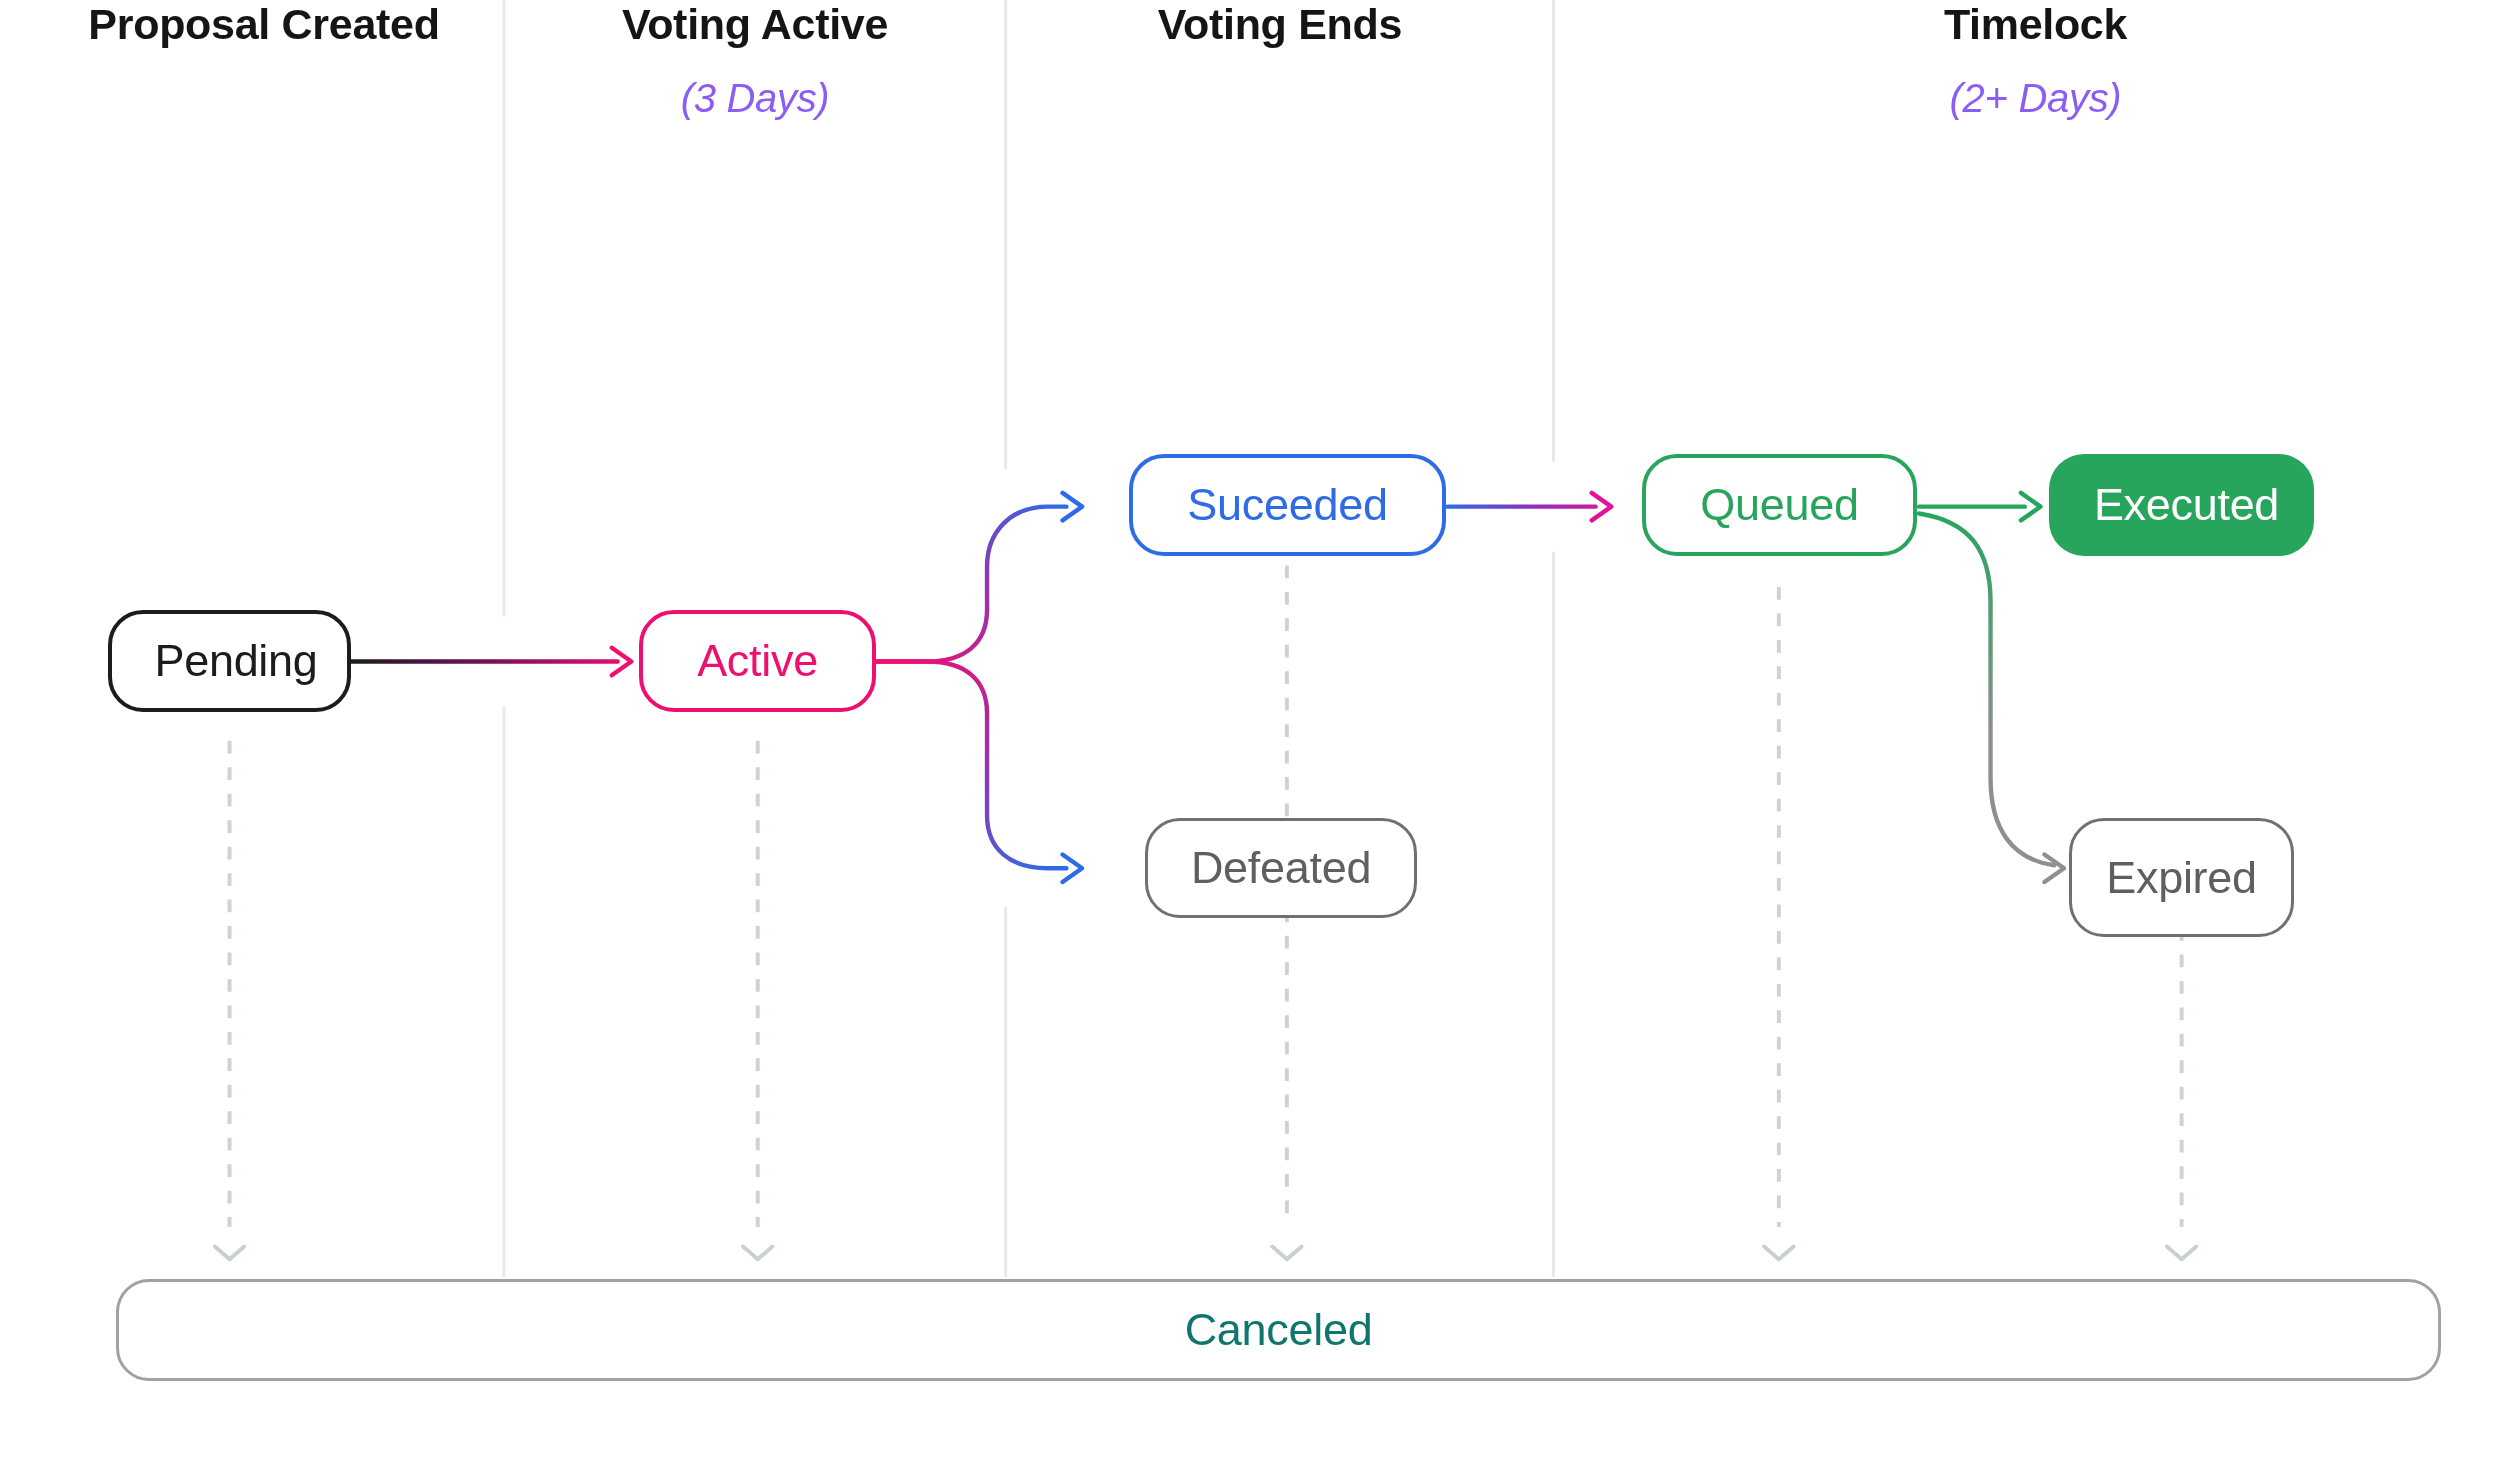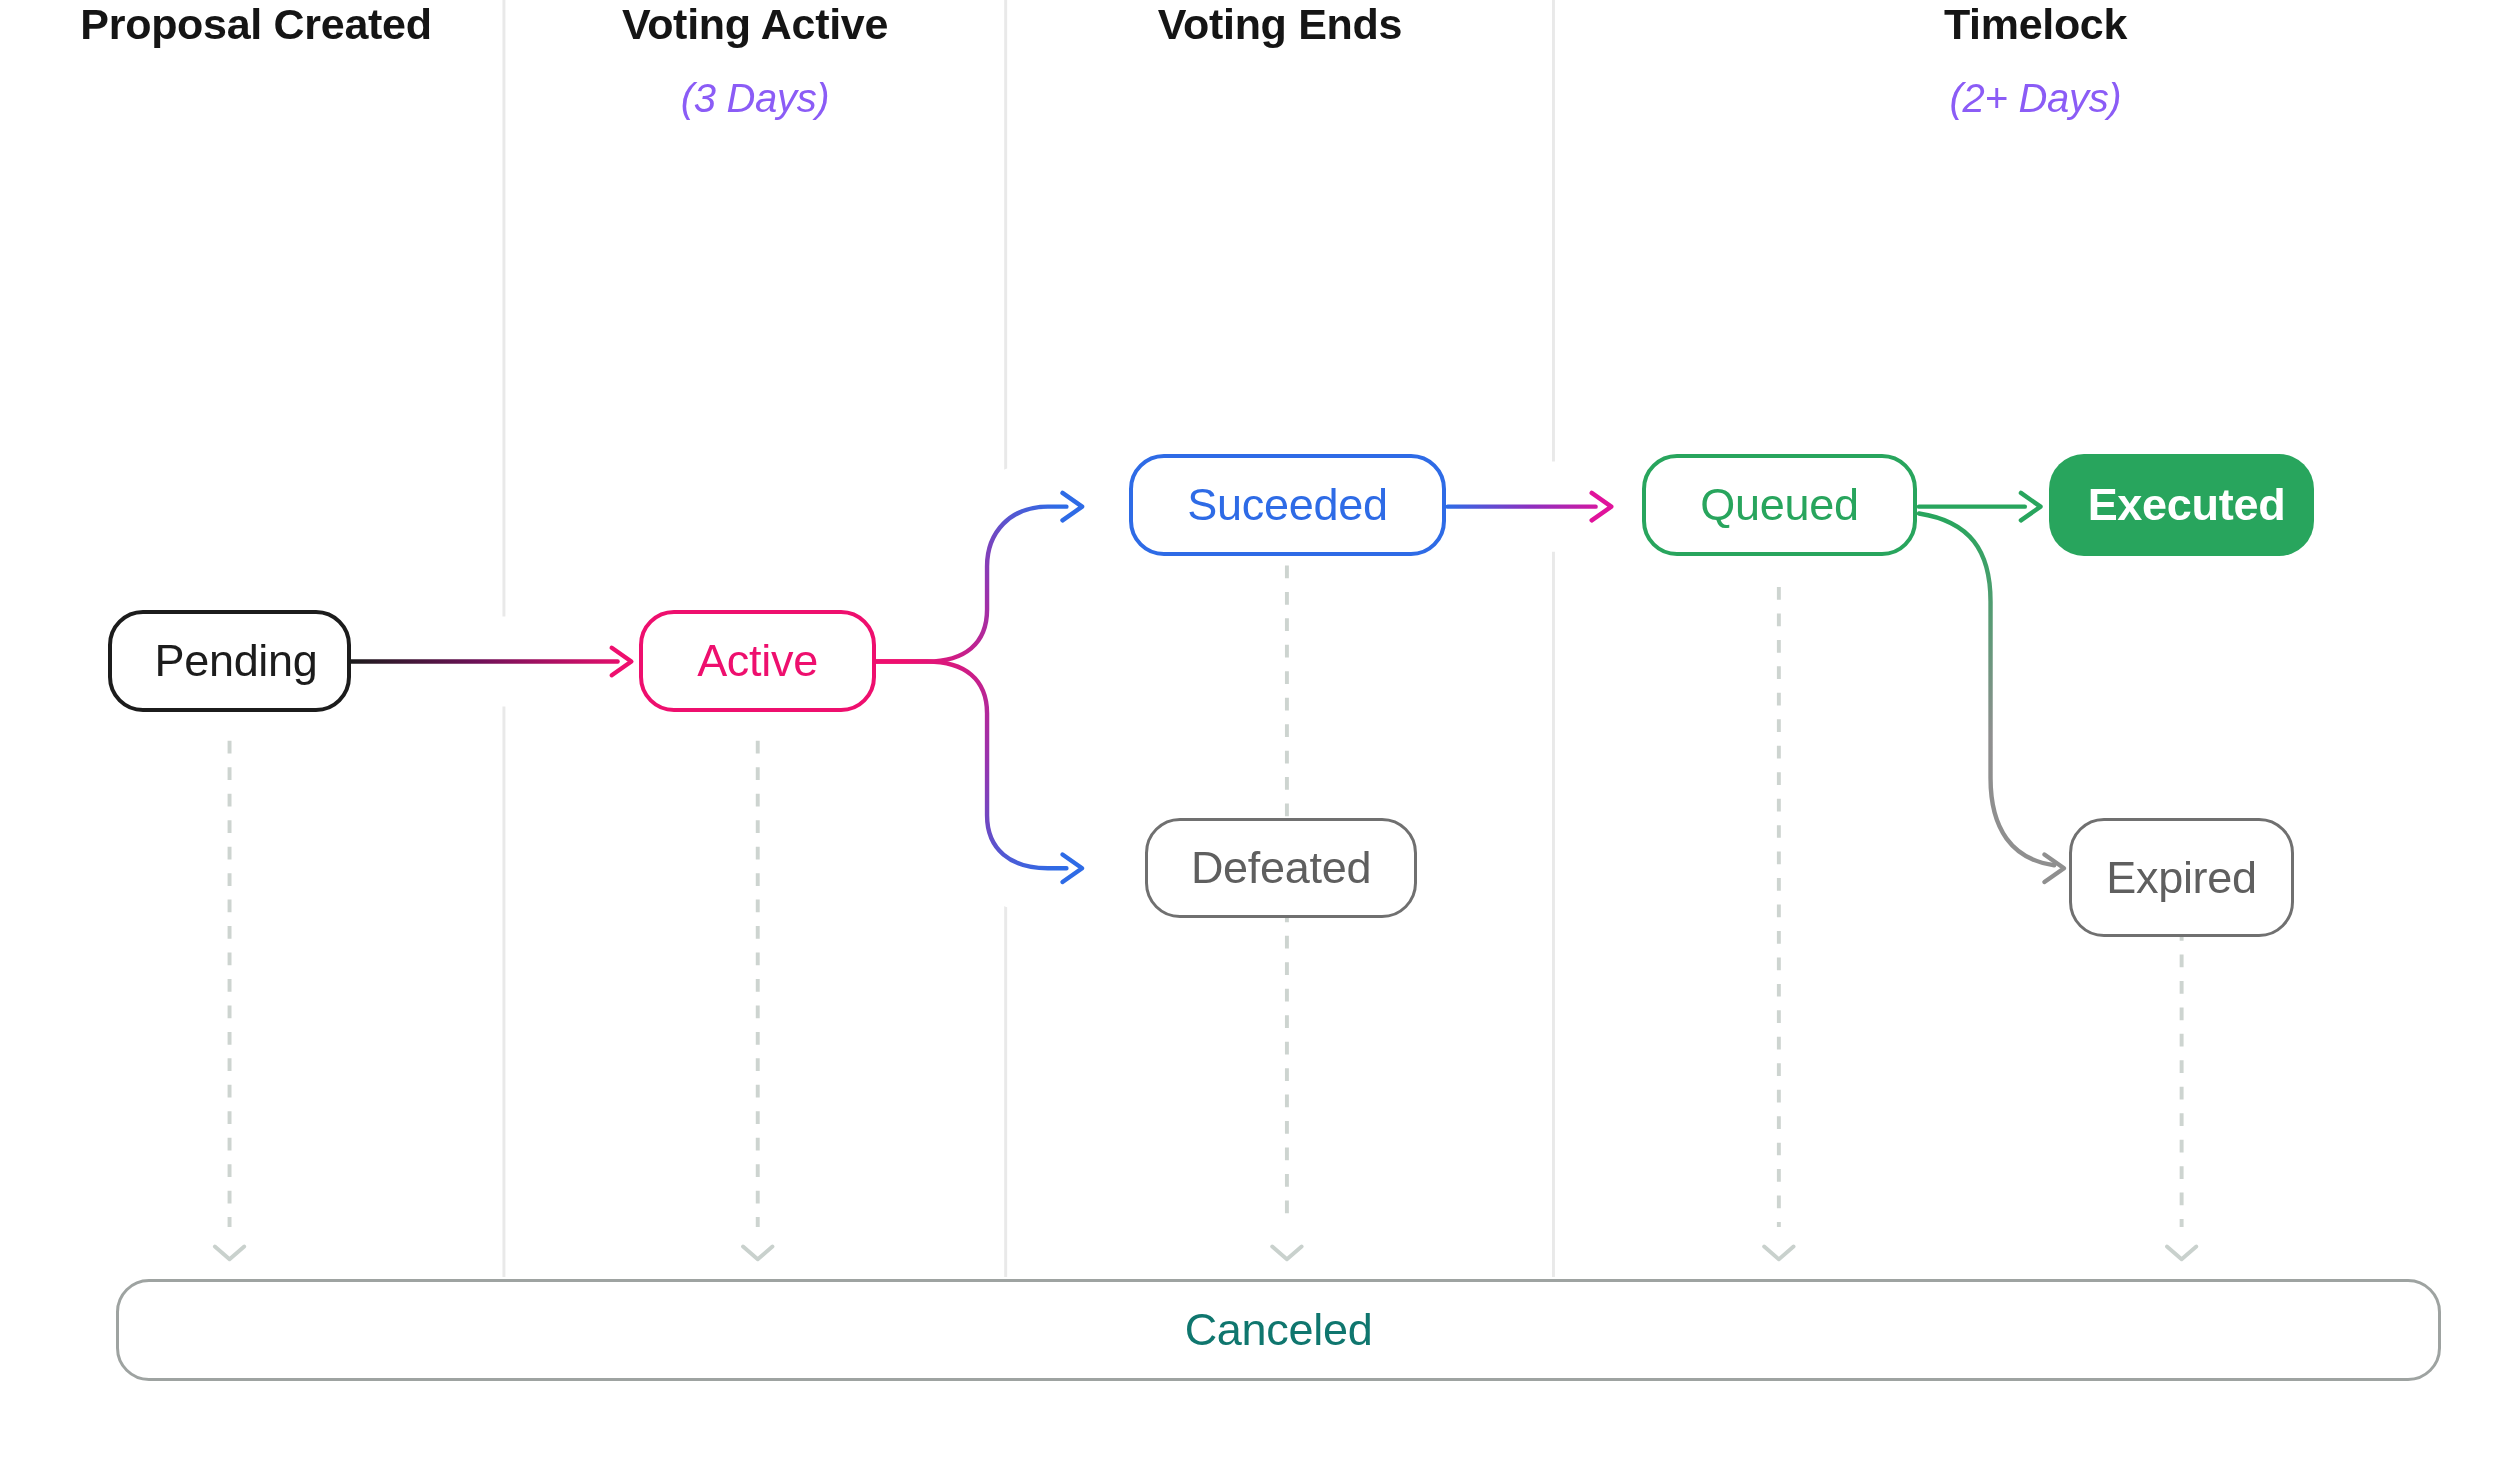--- a/index.html
+++ b/index.html
@@ -53,35 +53,35 @@
     font-size:45px;
     font-weight:500;
     letter-spacing:-0.3px;
     box-sizing:border-box;
   }
   .node-pending { border:4.4px solid #1c1c1c; color:#1c1c1c;padding-left:13px; }
   .node-active  { border:4.4px solid var(--pink);  color:var(--pink);  }
   .node-suceeded{ border:4.4px solid var(--blue);  color:var(--blue);  }
   .node-defeated{ border:3.9px   solid #707070; color:#5f5f5f; }
   .node-queued  { border:4.4px solid var(--green); color:var(--green);text-align:right; }
-  .node-executed{ border:none; background:var(--green); color:#ffffff; font-weight:700;padding-left:10px; }
+  .node-executed{ border:none; background:var(--green); color:#ffffff; font-weight:400;padding-left:10px; }
   .node-expired { border:3.9px   solid #707070; color:#5f5f5f; }
   .node-canceled{
     border:3.9px solid #9ea3a1;
     color:#0f766e;
     border-radius:33px;
     font-weight:400;
   }
 </style>
 </head>
 <body>
 
 <div class="stage">
 
-  <div class="col-header" style="left:4px; top:97; width:504px;">
+  <div class="col-header" style="left:12px; top:97; width:504px;">
     <div class="col-title">Proposal Created</div>
   </div>
 
   <div class="col-header" style="left:504px; top:104; width:502px;">
     <div class="col-title">Voting Active</div>
     <div class="col-subtitle">(3 Days)</div>
   </div>
 
   <div class="col-header" style="left:1006px; top:97; width:548px;">
     <div class="col-title">Voting Ends</div>

